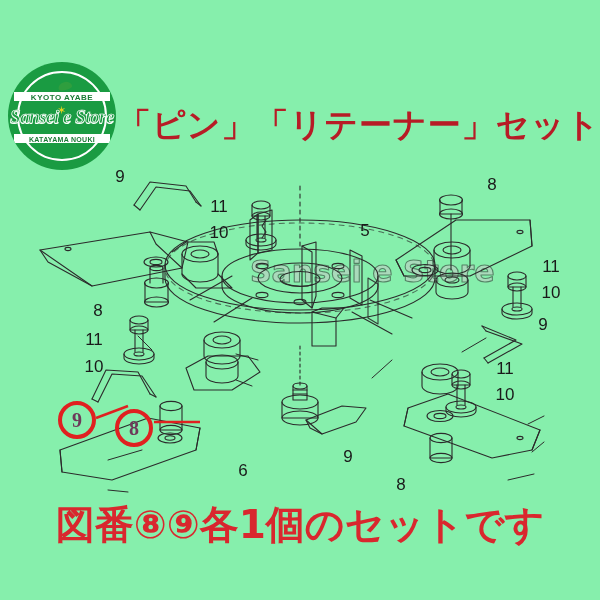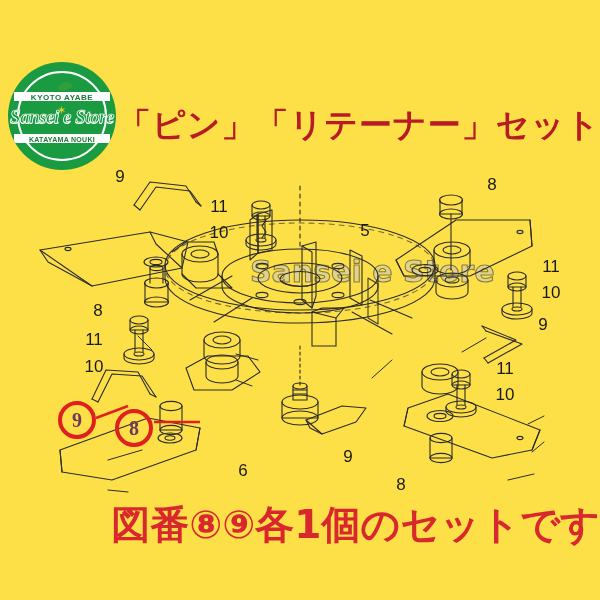--- a/index.html
+++ b/index.html
@@ -3,21 +3,21 @@
 <meta charset="utf-8">
 <style>
   html,body{margin:0;padding:0;}
   body{
     width:600px;height:600px;
     background:#ffffff;
     font-family:"Liberation Sans","DejaVu Sans",sans-serif;
     overflow:hidden;
     position:relative;
   }
-  #page{position:relative;width:600px;height:600px;background:#fde047;}
+  #page{position:relative;width:600px;height:600px;background:#86efac;}
 
   
   .logo{
     position:absolute;left:8px;top:62px;width:108px;height:108px;
     border-radius:50%;
     background:#1a9b42;
     overflow:hidden;
   }
   .logo .ring{
     position:absolute;left:9px;top:9px;width:90px;height:90px;
@@ -57,21 +57,21 @@
   }
 
   
   .title{
     position:absolute;left:118px;top:70px;
     font-size:33px;font-weight:bold;color:#b71c26;
     font-family:"DejaVu Sans","Liberation Sans",sans-serif;
     letter-spacing:1px;white-space:nowrap;margin-top:33px;
   }
   .footer-note{
-    position:absolute;left:0;top:498px;width:600px;text-align:right;
+    position:absolute;left:0;top:498px;width:600px;text-align:center;
     font-size:39px;font-weight:bold;color:#d9272e;
     font-family:"DejaVu Sans","Liberation Sans",sans-serif;
     letter-spacing:0px;white-space:nowrap;
   }
 
   
   .diagram{position:absolute;left:0;top:150px;width:600px;height:350px;}
   .diagram svg{display:block;}
 
   .num{

